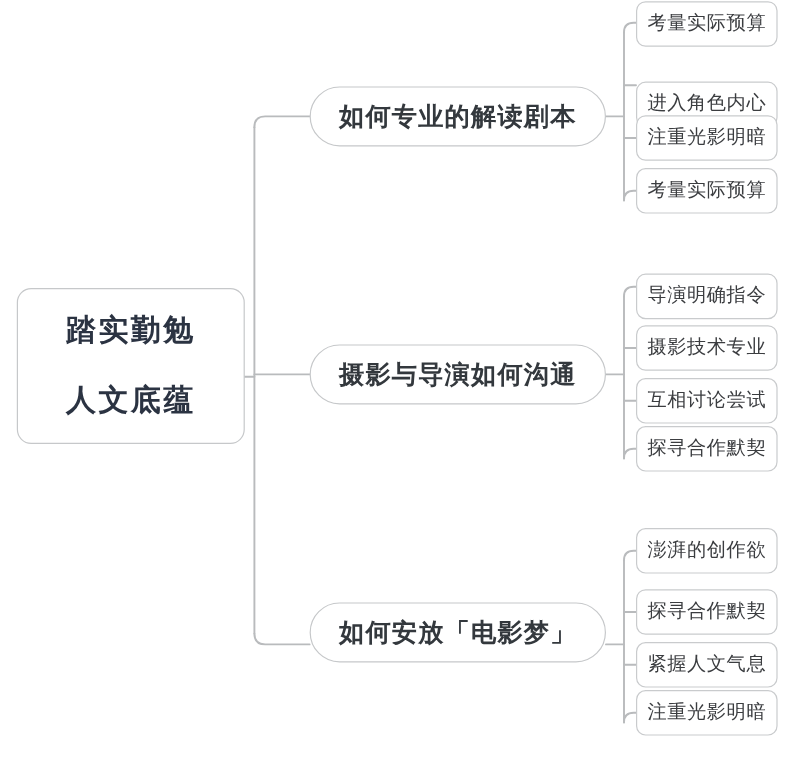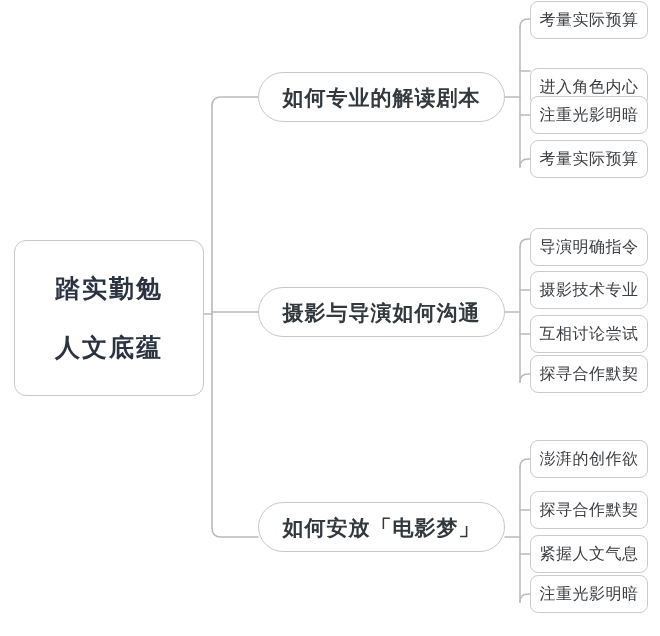--- a/index.html
+++ b/index.html
@@ -32,21 +32,21 @@
     display: flex;
     align-items: center;
     justify-content: center;
     text-align: center;
   }
   
   .root {
     left: 14px;
     top: 240px;
     width: 190px;
-    height: 156px;
+    height: 130px;
     border-radius: 12px;
     flex-direction: column;
     border-color: #c6c8ca;
   }
   .root-line {
     color: #2b3342;
     font-size: 25px;
     font-weight: bold;
     letter-spacing: 2px;
     line-height: 1;

